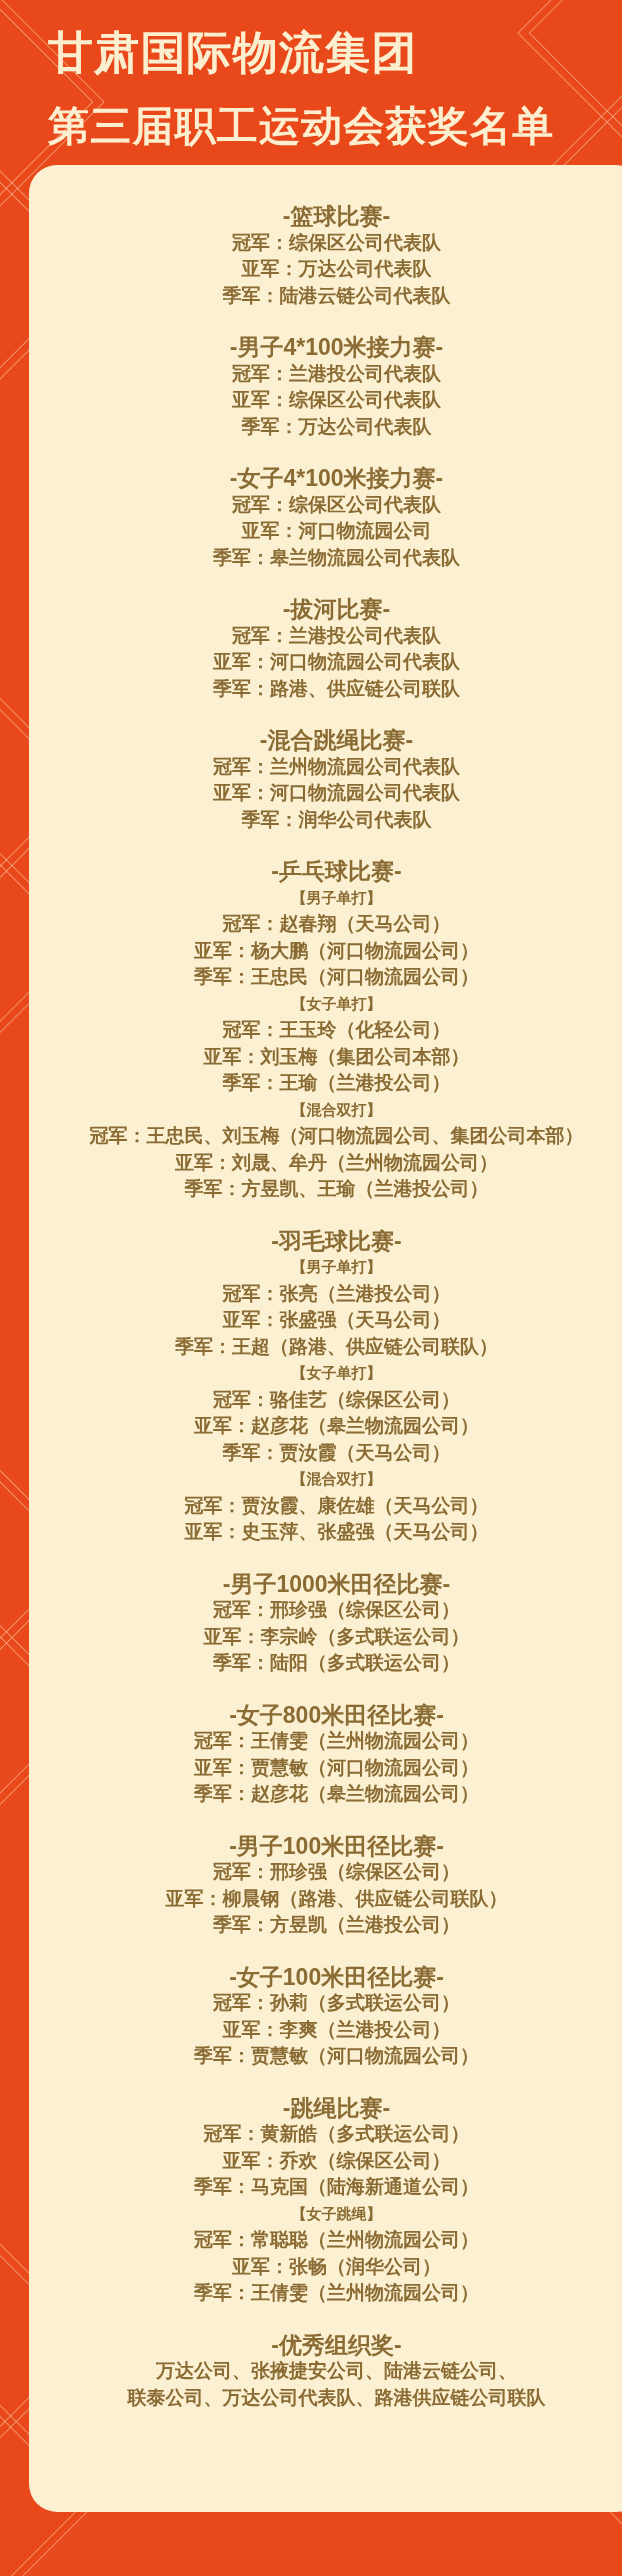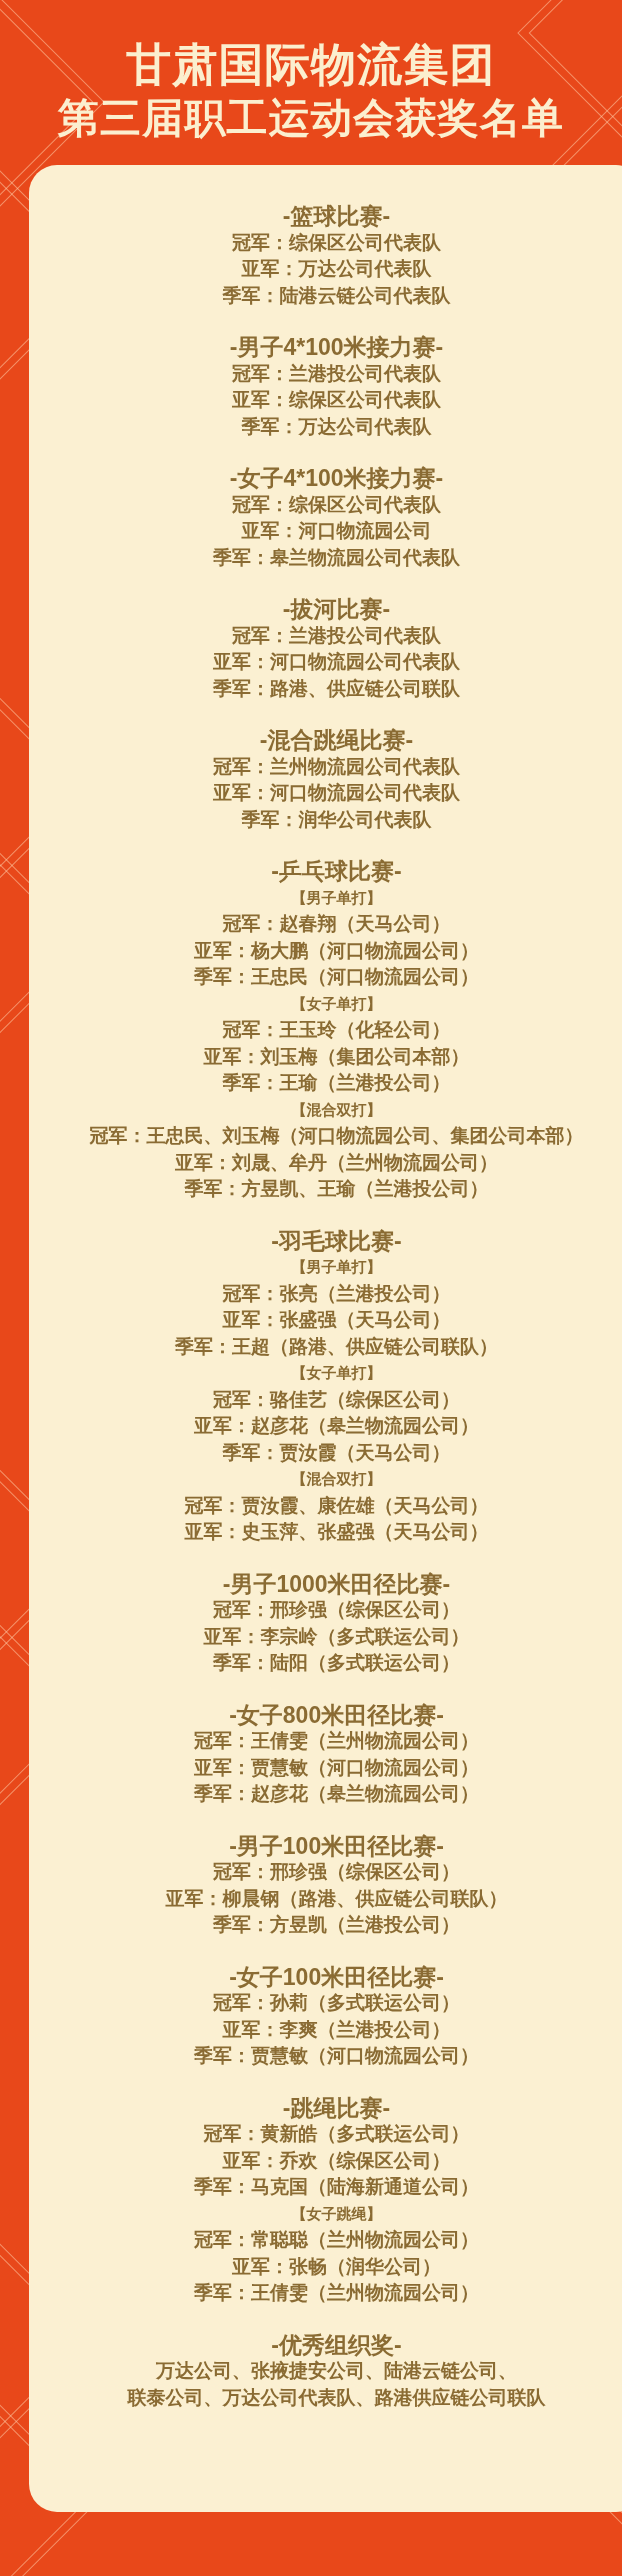--- a/index.html
+++ b/index.html
@@ -20,29 +20,29 @@
     z-index: 0;
   }
   .dm::after {
     content: "";
     position: absolute; inset: 7px;
     border: 1.2px solid var(--line, rgba(255,205,170,0.45));
   }
 
   .poster-title {
     position: absolute;
-    top: 37px; left: 0; right: 0;
-    text-align: center;
+    top: 25px; left: 0; right: 0;
     color: var(--title, #FBEFCF);
     font-weight: 700;
     z-index: 2;
     letter-spacing: 1.2px;
+    padding-left: 48px;
   }
   .poster-title .t1 { font-size: 45px; line-height: 55px; }
-  .poster-title .t2 { font-size: 41px; line-height: 52px; }
+  .poster-title .t2 { font-size: 41px; line-height: 52px; margin-top: 20px; }
 
   .card {
     position: absolute;
     left: 29px; top: 165px;
     width: 615px; height: 2347px;
     background: var(--card, #FBF0D2);
     border-radius: 28px;
     z-index: 1;
     box-sizing: border-box;
     padding: 38px 10.4px 29px 10.4px;

